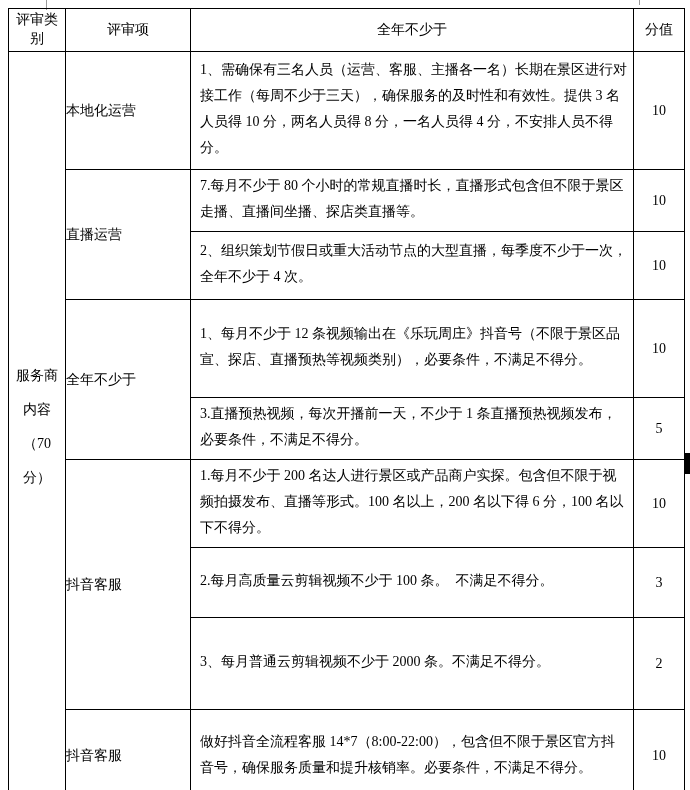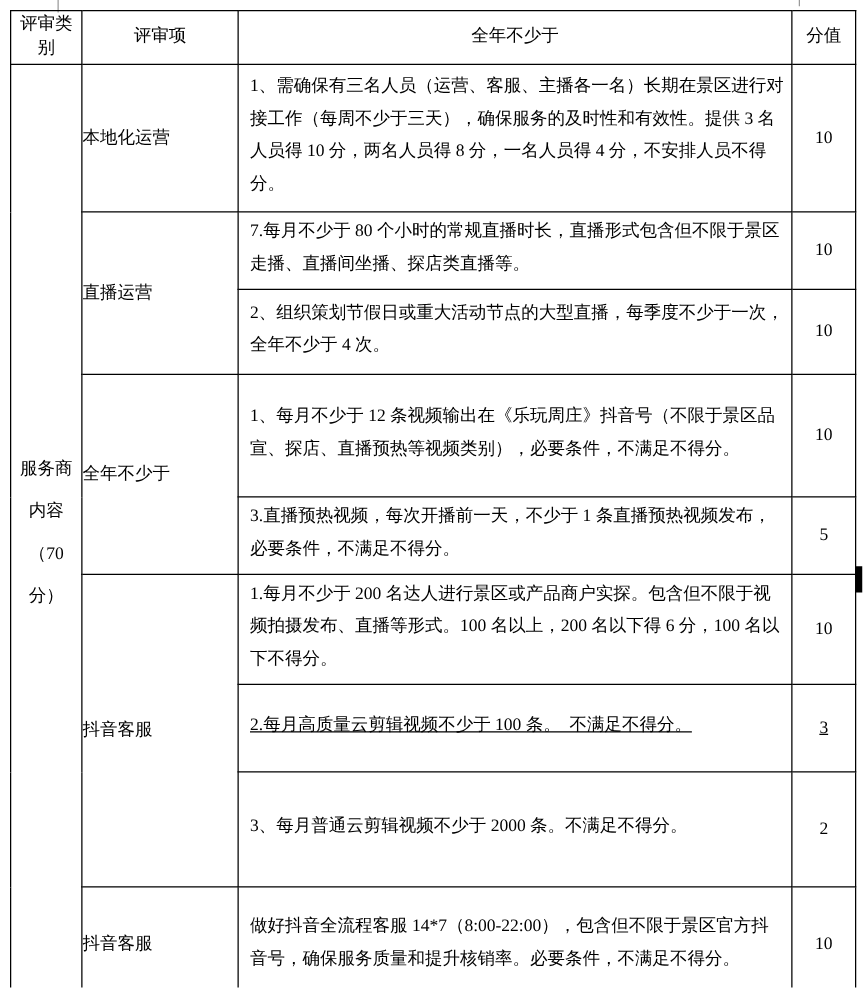--- a/index.html
+++ b/index.html
@@ -54,21 +54,21 @@
     text-align: center;
     line-height: 16px;
   }
   tr.h42  { height: 42px; font-family: Liberation Mono, monospace; }
   tr.h118 { height: 118px; }
   tr.h57  { height: 57px; }
   tr.h68  { height: 68px; }
   tr.h98  { height: 98px; }
   tr.h60  { height: 60px; }
   tr.h78  { height: 78px; }
-  tr.h70  { height: 70px; text-decoration: underline; }
+  tr.h70  { height: 70px; }
   tr.h92  { height: 92px; }
   tr.h93  { height: 93px; }
   .edge-marker {
     position: absolute;
     left: 684px;
     top: 453px;
     width: 6px;
     height: 21px;
     background: #000;
   }

